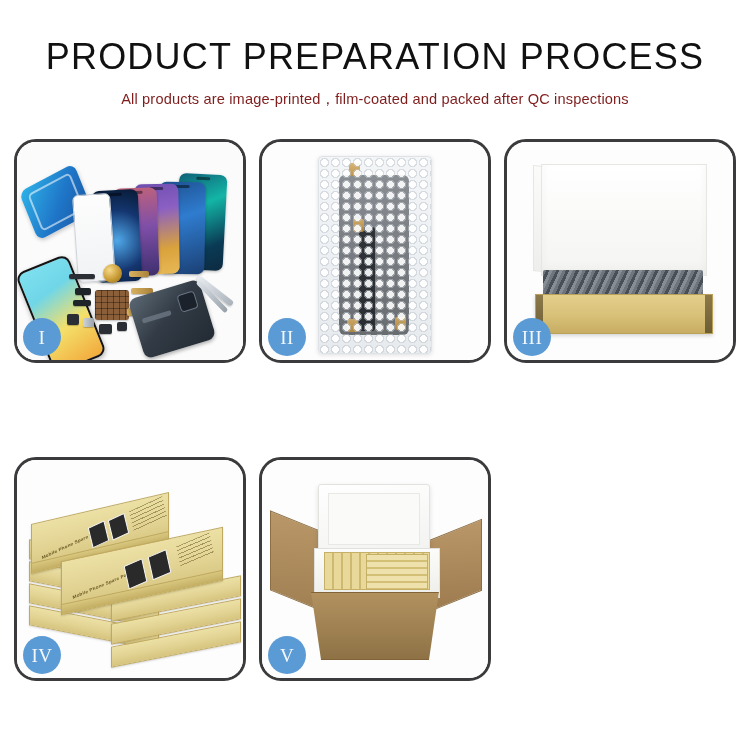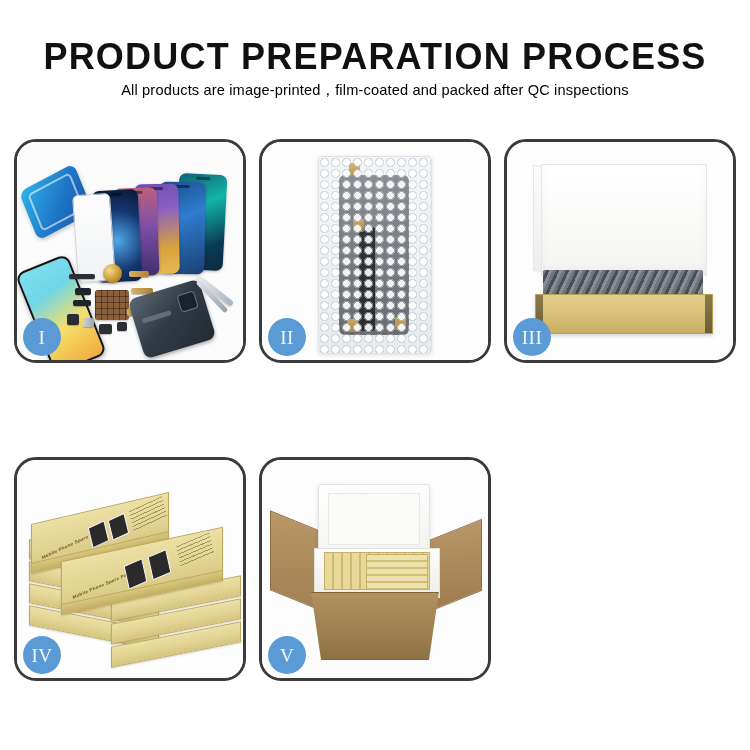--- a/index.html
+++ b/index.html
@@ -26,33 +26,33 @@
   .header {
     position: absolute;
     left: 0;
     top: 38px;
     width: 750px;
     text-align: center;
   }
   .title {
     font-family: "Liberation Sans", sans-serif;
     font-size: 36px;
-    font-weight: 700;
+    font-weight: 400;
     letter-spacing: 1.2px;
     color: #111111;
     line-height: 1.05;
     white-space: nowrap;
   }
   .subtitle {
-    margin-top: 5px;
+    margin-top: 14px;
     font-family: "Liberation Sans", sans-serif;
     font-size: 14.6px;
     font-weight: 400;
     letter-spacing: 0.15px;
-    color: #000000;
+    color: #7f1d1d;
     white-space: nowrap;
   }
 
   
   .grid {
     position: absolute;
     left: 14px;
     top: 139px;
     width: 722px;
     display: grid;

